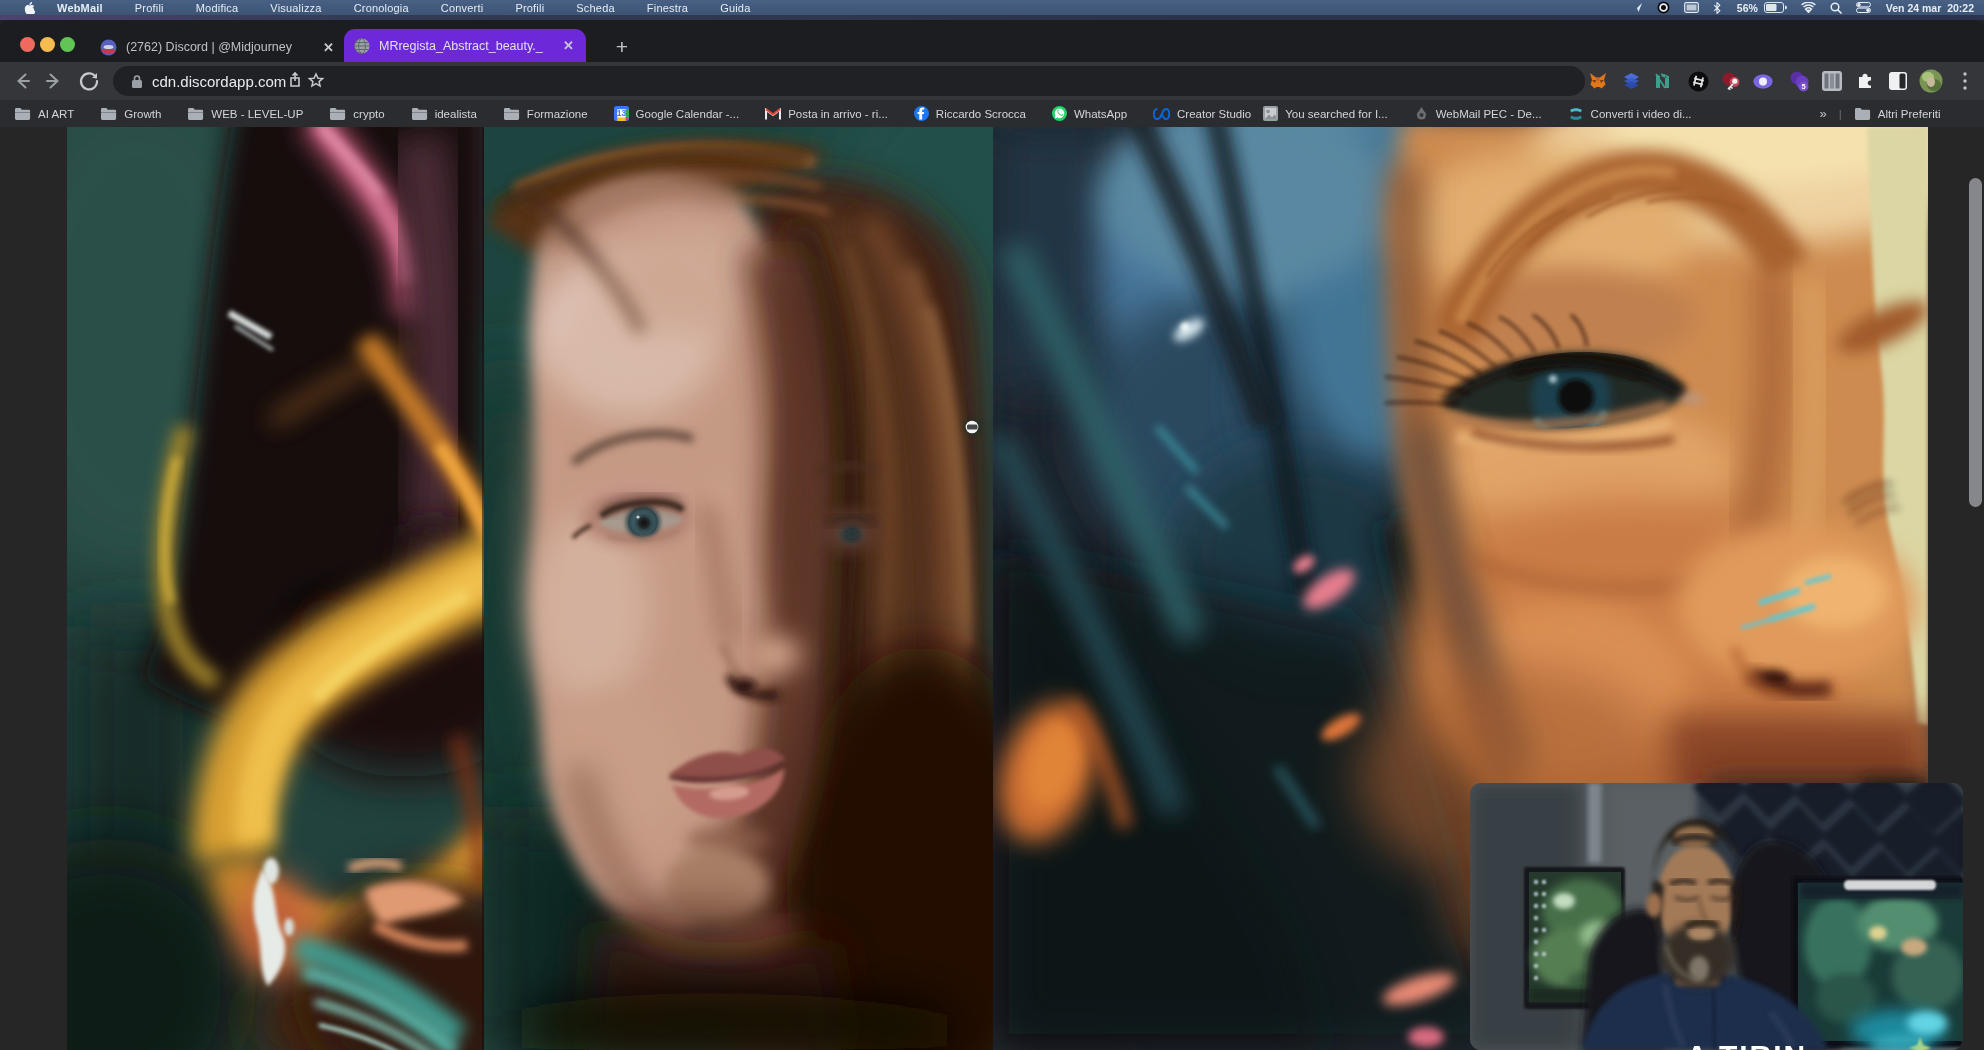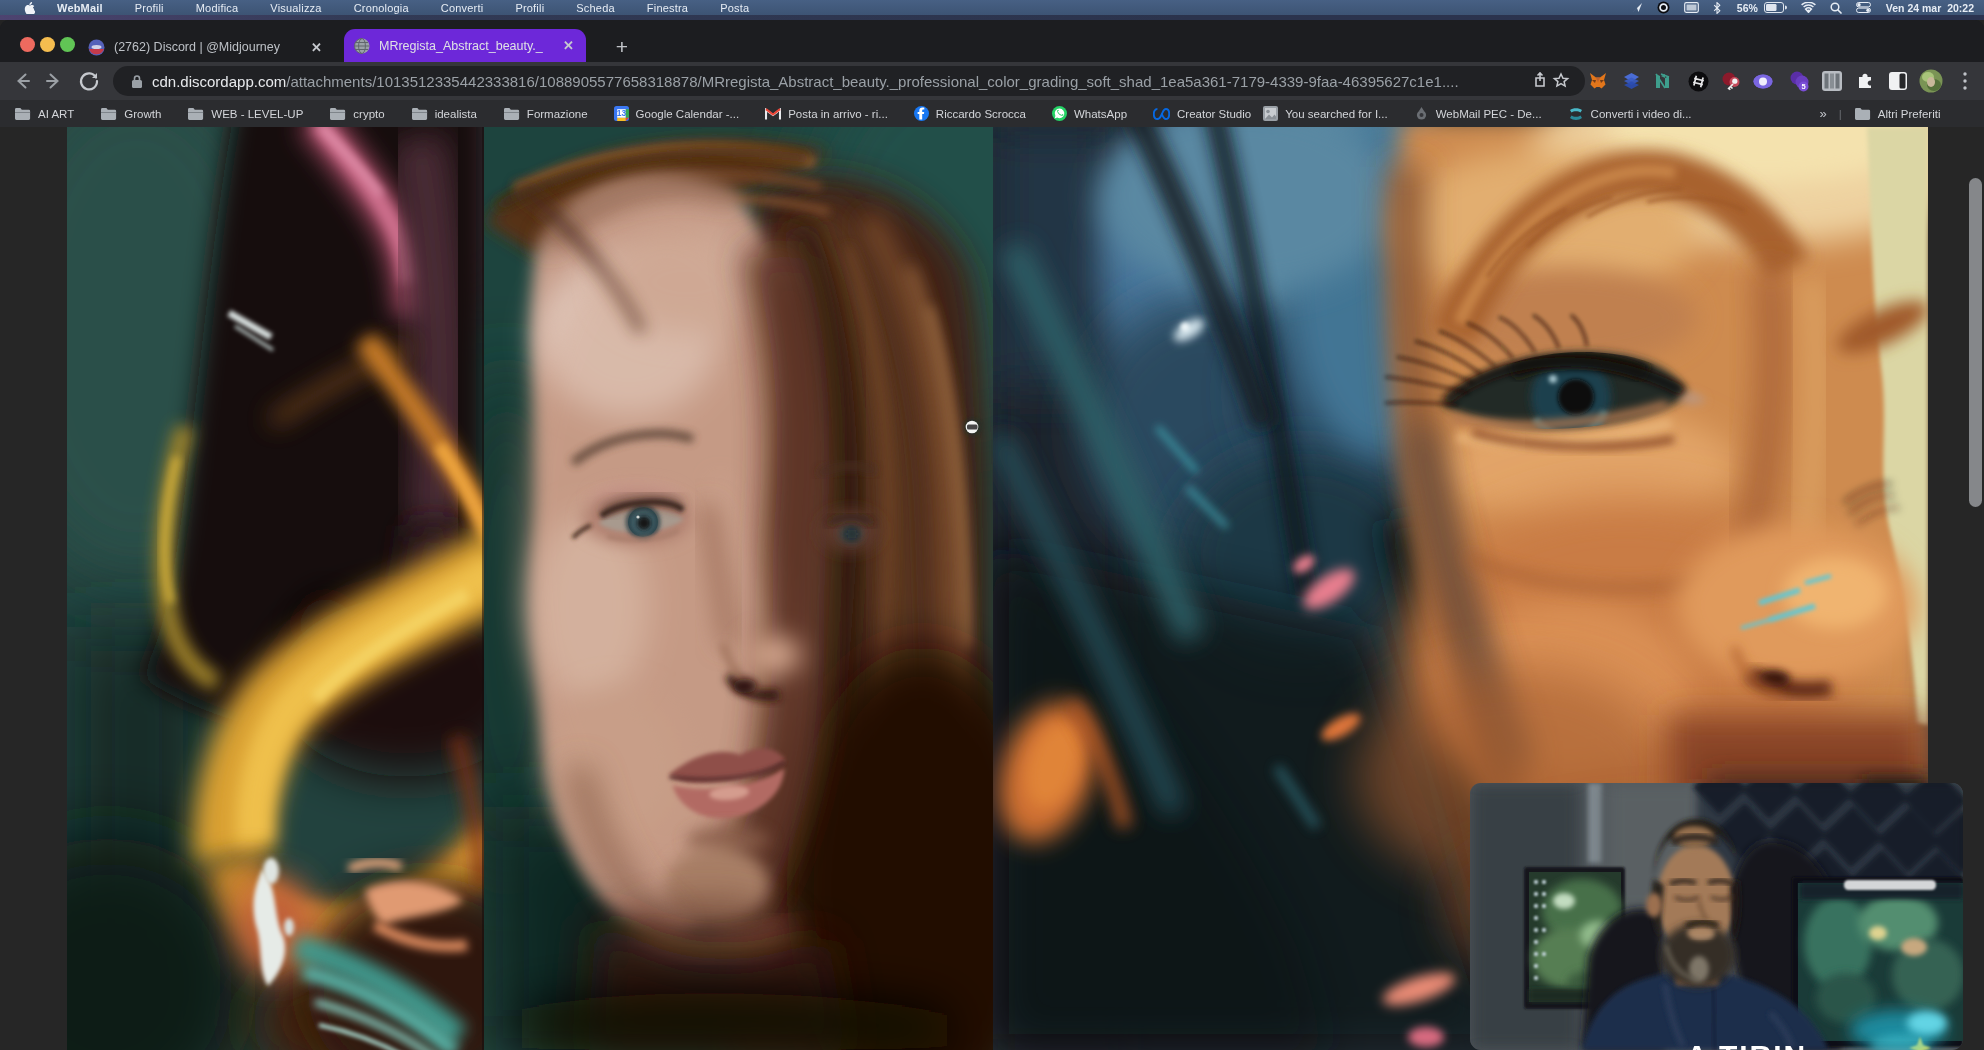--- a/index.html
+++ b/index.html
@@ -14,21 +14,21 @@
   #menubar .mi.b{font-weight:bold;}
   #menustat{position:absolute;right:10px;top:0;height:15px;display:flex;color:#e6ecf4;font-size:10.5px;font-weight:bold;}
   #menustat .ic{margin-left:14px;display:flex;align-items:center;}
   
   #deskstrip{position:absolute;left:0;top:15px;width:1984px;height:5px;
     background:linear-gradient(90deg,#4d4370 0%,#323a55 18%,#2b334c 60%,#2b3350 100%);}
   
   #cwin{position:absolute;left:0;top:20px;width:1984px;height:1030px;background:#1c1d20;border-radius:9px 9px 0 0;}
   #tabbar{position:absolute;left:0;top:0;width:1984px;height:42px;background:#1c1d20;border-radius:9px 9px 0 0;}
   .tl{position:absolute;top:17px;width:15px;height:15px;border-radius:50%;}
-  #tabbar .tab1{position:absolute;left:88px;top:12px;width:246px;height:30px;color:#bdc1c6;font-size:12.5px;display:flex;align-items:center;}
+  #tabbar .tab1{position:absolute;left:100px;top:12px;width:246px;height:30px;color:#bdc1c6;font-size:12.5px;display:flex;align-items:center;}
   #tabbar .tabA{position:absolute;left:344px;top:9px;width:242px;height:33px;background:#6d28d9;border-radius:11px 11px 0 0;color:#dfe1e5;font-size:12.5px;display:flex;align-items:center;}
   .tabtxt{white-space:nowrap;overflow:hidden;margin-left:9px;}
   .tabx{margin-left:auto;margin-right:12px;color:#c6c9ce;font-size:13px;font-weight:bold;}
   #plus{position:absolute;left:609px;top:14px;width:26px;height:26px;color:#c0c3c8;font-size:21px;line-height:25px;text-align:center;}
   
   #toolbar{position:absolute;left:0;top:42px;width:1984px;height:38px;background:#35363a;padding-left:36px;}
   .navic{position:absolute;top:6px;width:26px;height:26px;}
   #pill{position:absolute;left:113px;top:4px;width:1472px;height:30px;background:#202124;border-radius:15px;display:flex;align-items:center;overflow:hidden;}
   #pill .lock{margin-left:18px;flex:0 0 auto;}
   #pill .host{color:#e8eaed;font-size:15px;margin-left:9px;white-space:nowrap;}
@@ -54,21 +54,21 @@
       </svg>
     <span class="mi b" style="margin-left:22px">WebMail</span>
     <span class="mi">Profili</span>
     <span class="mi">Modifica</span>
     <span class="mi">Visualizza</span>
     <span class="mi">Cronologia</span>
     <span class="mi">Converti</span>
     <span class="mi">Profili</span>
     <span class="mi">Scheda</span>
     <span class="mi">Finestra</span>
-    <span class="mi">Posta</span>
+    <span class="mi">Guida</span>
   </div>
   <div id="menustat">
     <span class="ic">
         <svg width="11" height="11" viewBox="0 0 11 11">
           <path d="M1 10 L10 1 L6.5 10 L5 6 z" fill="#e6ecf4"></path>
         </svg>
       </span>
     <span class="ic">
         <svg width="13" height="13" viewBox="0 0 13 13">
           <circle cx="6.5" cy="6.5" r="6" fill="#0b0c10"></circle>
@@ -152,21 +152,20 @@
       <svg class="navic" style="left:76px" viewBox="0 0 26 26">
           <path d="M20 9.5 A8 8 0 1 0 21 13" stroke="#c6c9ce" stroke-width="2.2" fill="none" stroke-linecap="round"></path>
           <path d="M21 5 v5 h-5 z" fill="#c6c9ce"></path>
         </svg>
       <div id="pill">
         <svg class="lock" width="12" height="15" viewBox="0 0 12 15">
             <rect x="1" y="6" width="10" height="8" rx="1.5" fill="#9aa0a6"></rect>
             <path d="M3.5 6 V4.5 a2.5 2.5 0 0 1 5 0 V6" stroke="#9aa0a6" stroke-width="1.6" fill="none"></path>
           </svg>
         <span class="host">cdn.discordapp.com</span>
-          <span class="path">/attachments/1013512335442333816/1088905577658318878/MRregista_Abstract_beauty._professional_color_grading_soft_shad_1ea5a361-7179-4339-9faa-46395627c1e1....</span>
         <svg class="pic" width="40" height="20" viewBox="0 0 40 20">
             <g stroke="#c6c9ce" stroke-width="1.6" fill="none">
               <path d="M5 7 v8 h8 v-8 z M9 10 V2 M6.5 4.5 L9 2 l2.5 2.5"></path>
             </g>
             <path d="M30 3 l2 4.2 4.6.4-3.5 3 1 4.5-4.1-2.4-4.1 2.4 1-4.5-3.5-3 4.6-.4z" fill="none" stroke="#c6c9ce" stroke-width="1.5"></path>
           </svg>
       </div>
       <div id="exts">
         <svg style="position:absolute;left:3px;top:9px" width="20" height="20" viewBox="0 0 20 20">
             <path d="M2 2 l6 4.5 4 0 6-4.5-2 7 1.5 4.5-4 4-2-1.5h-3L6.5 17.5l-4-4L4 9z" fill="#e2761b"></path>

